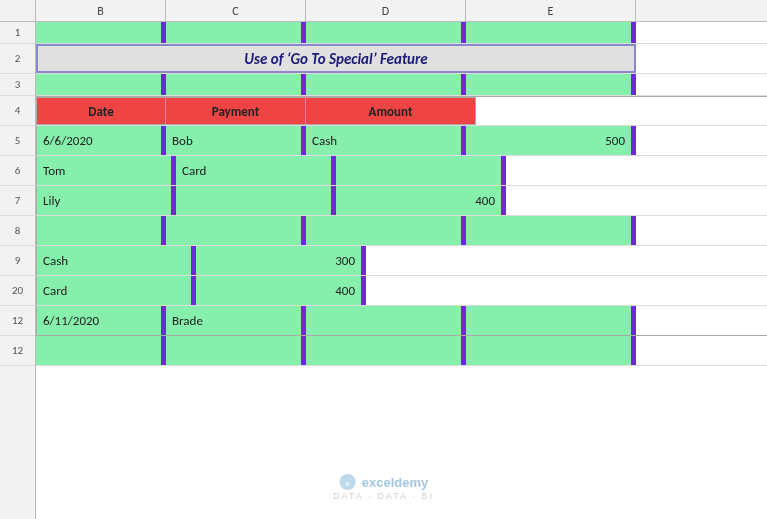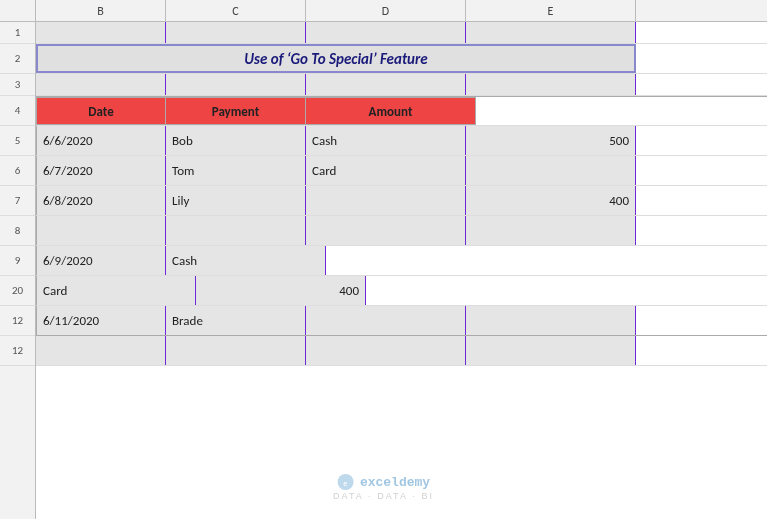--- a/index.html
+++ b/index.html
@@ -77,29 +77,29 @@
       display: flex;
       flex-direction: column;
     }
 
     .grid-row {
       display: flex;
       border-bottom: 1px solid #ddd;
     }
 
     .cell {
-      border-right: 1px solid #6d28d9;
+      border-right: 5px solid #6d28d9;
       padding: 2px 6px;
       display: flex;
       align-items: center;
       overflow: hidden;
       white-space: nowrap;
       font-size: 13px;
       color: #222;
-      background: #e5e5e5;
+      background: #86efac;
     }
 
     .cell.right-align {
       justify-content: flex-end;
     }
 
     
     .title-cell {
       background: #e0e0e0;
       border: 2px solid #a0a0d0;
@@ -202,43 +202,41 @@
       </div>
 
       <div class="grid-row row-height-std data-row">
         <div class="cell col-b" style="border-left:1px solid #aaa;">6/6/2020</div>
         <div class="cell col-c">Bob</div>
         <div class="cell col-d">Cash</div>
         <div class="cell col-e right-align">500</div>
       </div>
 
       <div class="grid-row row-height-std data-row">
-        <div class="cell col-b" style="border-left:1px solid #aaa;">6/7/2020</div>
         <div class="cell col-c">Tom</div>
         <div class="cell col-d">Card</div>
         <div class="cell col-e right-align"></div>
       </div>
 
       <div class="grid-row row-height-std data-row">
-        <div class="cell col-b" style="border-left:1px solid #aaa;">6/8/2020</div>
         <div class="cell col-c">Lily</div>
         <div class="cell col-d"></div>
         <div class="cell col-e right-align">400</div>
       </div>
 
       <div class="grid-row row-height-std data-row">
         <div class="cell col-b" style="border-left:1px solid #aaa;"></div>
         <div class="cell col-c"></div>
         <div class="cell col-d"></div>
         <div class="cell col-e"></div>
       </div>
 
       <div class="grid-row row-height-std data-row">
-        <div class="cell col-b" style="border-left:1px solid #aaa;">6/9/2020</div>
         <div class="cell col-d">Cash</div>
+        <div class="cell col-e right-align">300</div>
       </div>
 
       <div class="grid-row row-height-std data-row">
         <div class="cell col-d">Card</div>
         <div class="cell col-e right-align">400</div>
       </div>
 
       <div class="grid-row row-height-std data-row last-data-row">
         <div class="cell col-b" style="border-left:1px solid #aaa;">6/11/2020</div>
         <div class="cell col-c">Brade</div>
@@ -256,16 +254,16 @@
     </div>
   </div>
 </div>
 
 <div style="position:absolute; bottom:18px; left:50%; transform:translateX(-50%); display:flex; flex-direction:column; align-items:center; opacity:0.55;">
   <div style="display:flex; align-items:center; gap:5px;">
     <svg width="18" height="18" viewBox="0 0 18 18">
       <circle cx="9" cy="9" r="8" fill="#5599cc" opacity="0.7"></circle>
       <text x="9" y="13" text-anchor="middle" font-size="8" fill="white" font-family="Arial">e</text>
     </svg>
-    <span style="font-size:13px; color:#5599cc; font-weight:bold; font-family:Liberation Mono, monospace;">exceldemy</span>
+    <span style="font-size:13px; color:#5599cc; font-weight:bold; font-family:Liberation Sans, sans-serif;">exceldemy</span>
   </div>
   <span style="font-size:9px; color:#aaa; letter-spacing:2px; font-family:Arial;">DATA · DATA · BI</span>
 </div>
 
 </body></html>

